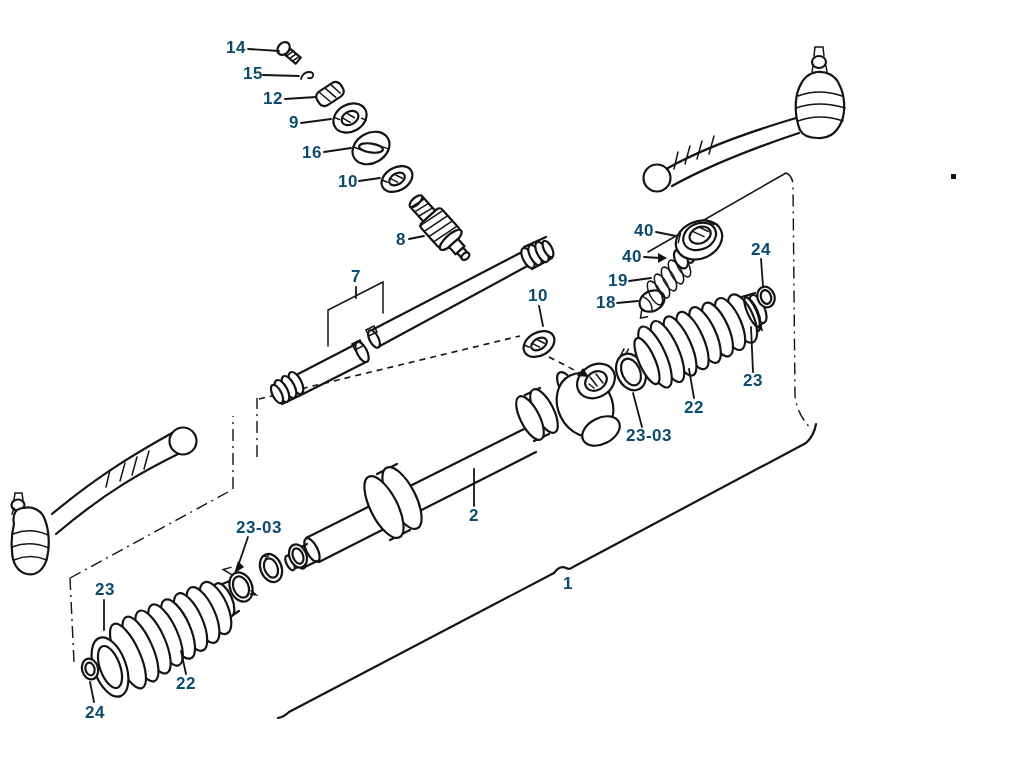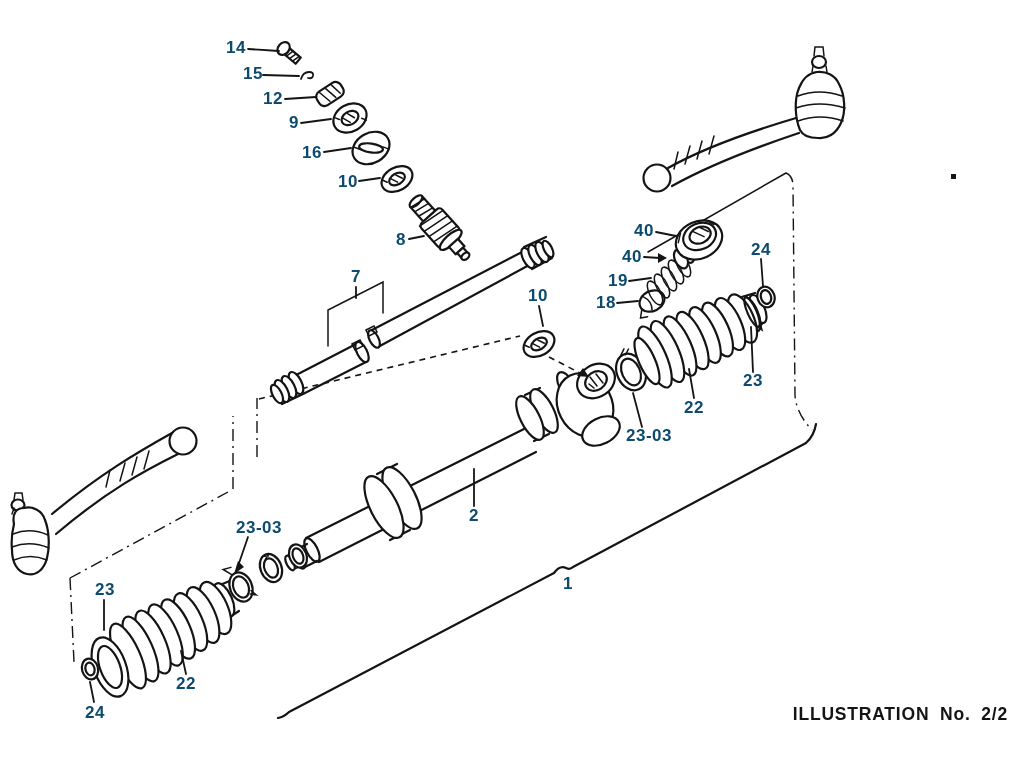--- a/index.html
+++ b/index.html
@@ -294,14 +294,13 @@
   <div class="callout" style="left:753px;top:381px">23</div>
   <div class="callout" style="left:694px;top:408px">22</div>
   <div class="callout" style="left:649px;top:436px">23-03</div>
   <div class="callout" style="left:474px;top:516px">2</div>
   <div class="callout" style="left:568px;top:584px">1</div>
   <div class="callout" style="left:259px;top:528px">23-03</div>
   <div class="callout" style="left:105px;top:590px">23</div>
   <div class="callout" style="left:186px;top:684px">22</div>
   <div class="callout" style="left:95px;top:713px">24</div>
 
-  <div class="caption">ILLUSTRATION No. 2/2</div>
 </div>
 
 </body></html>

